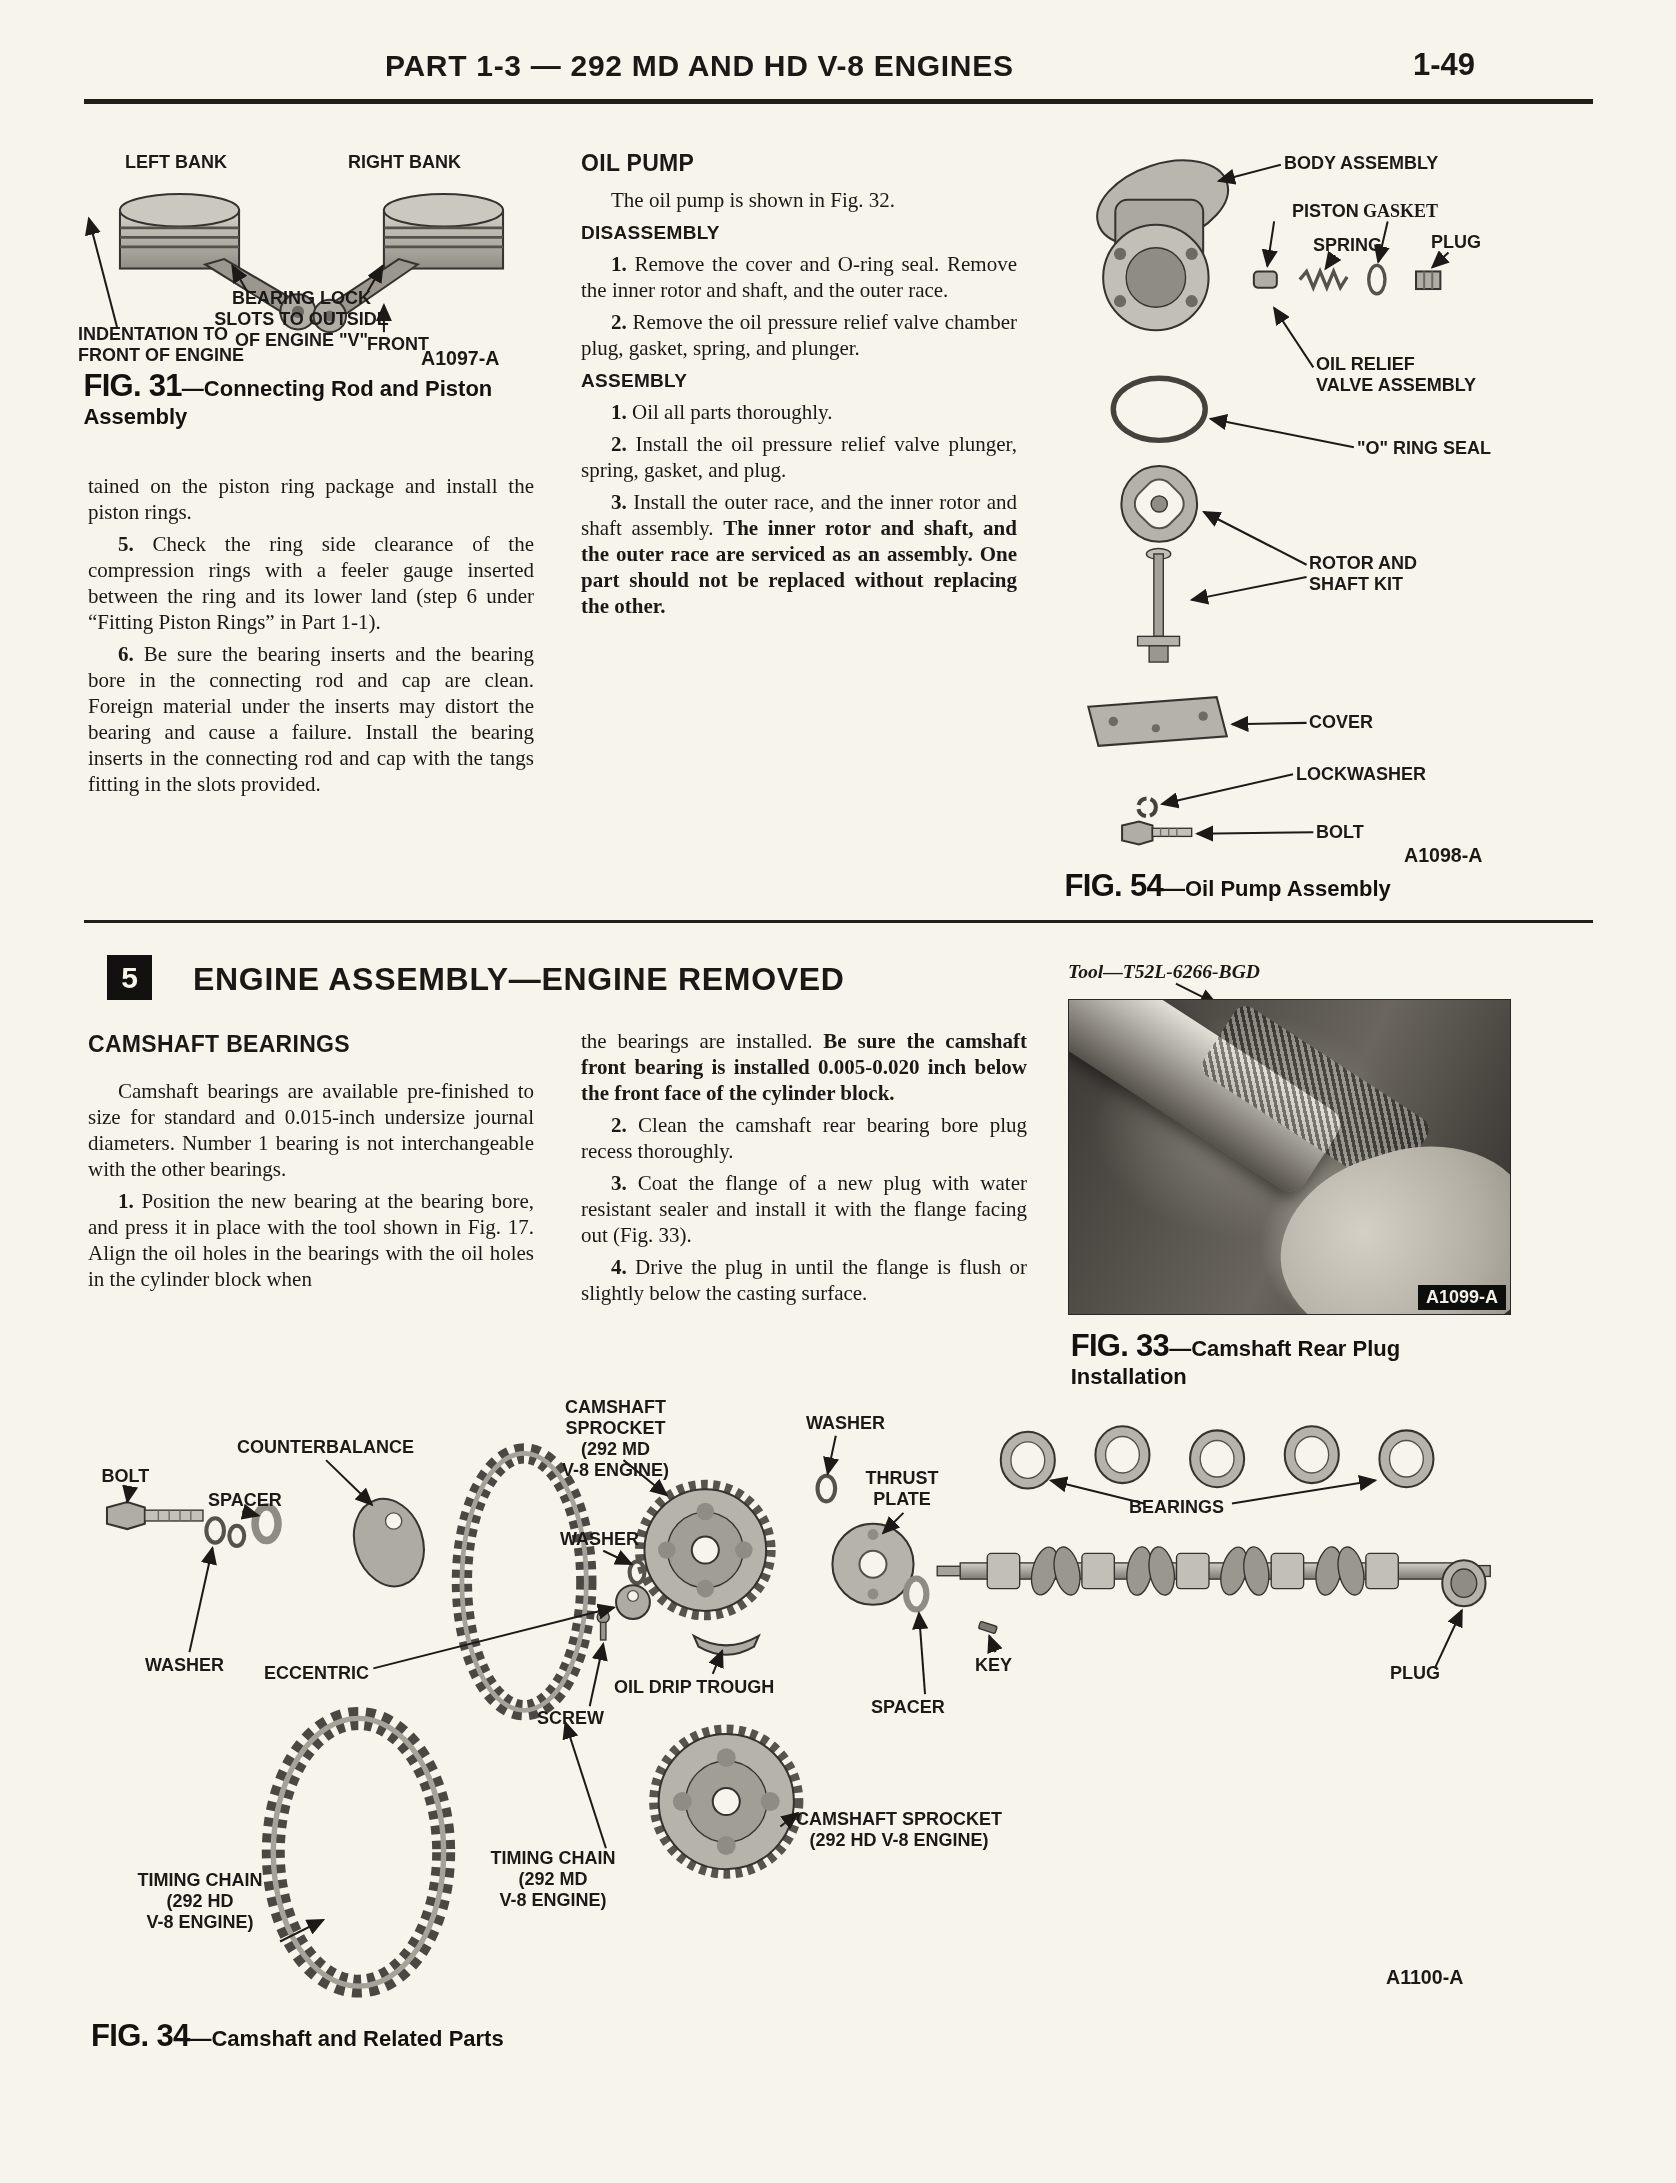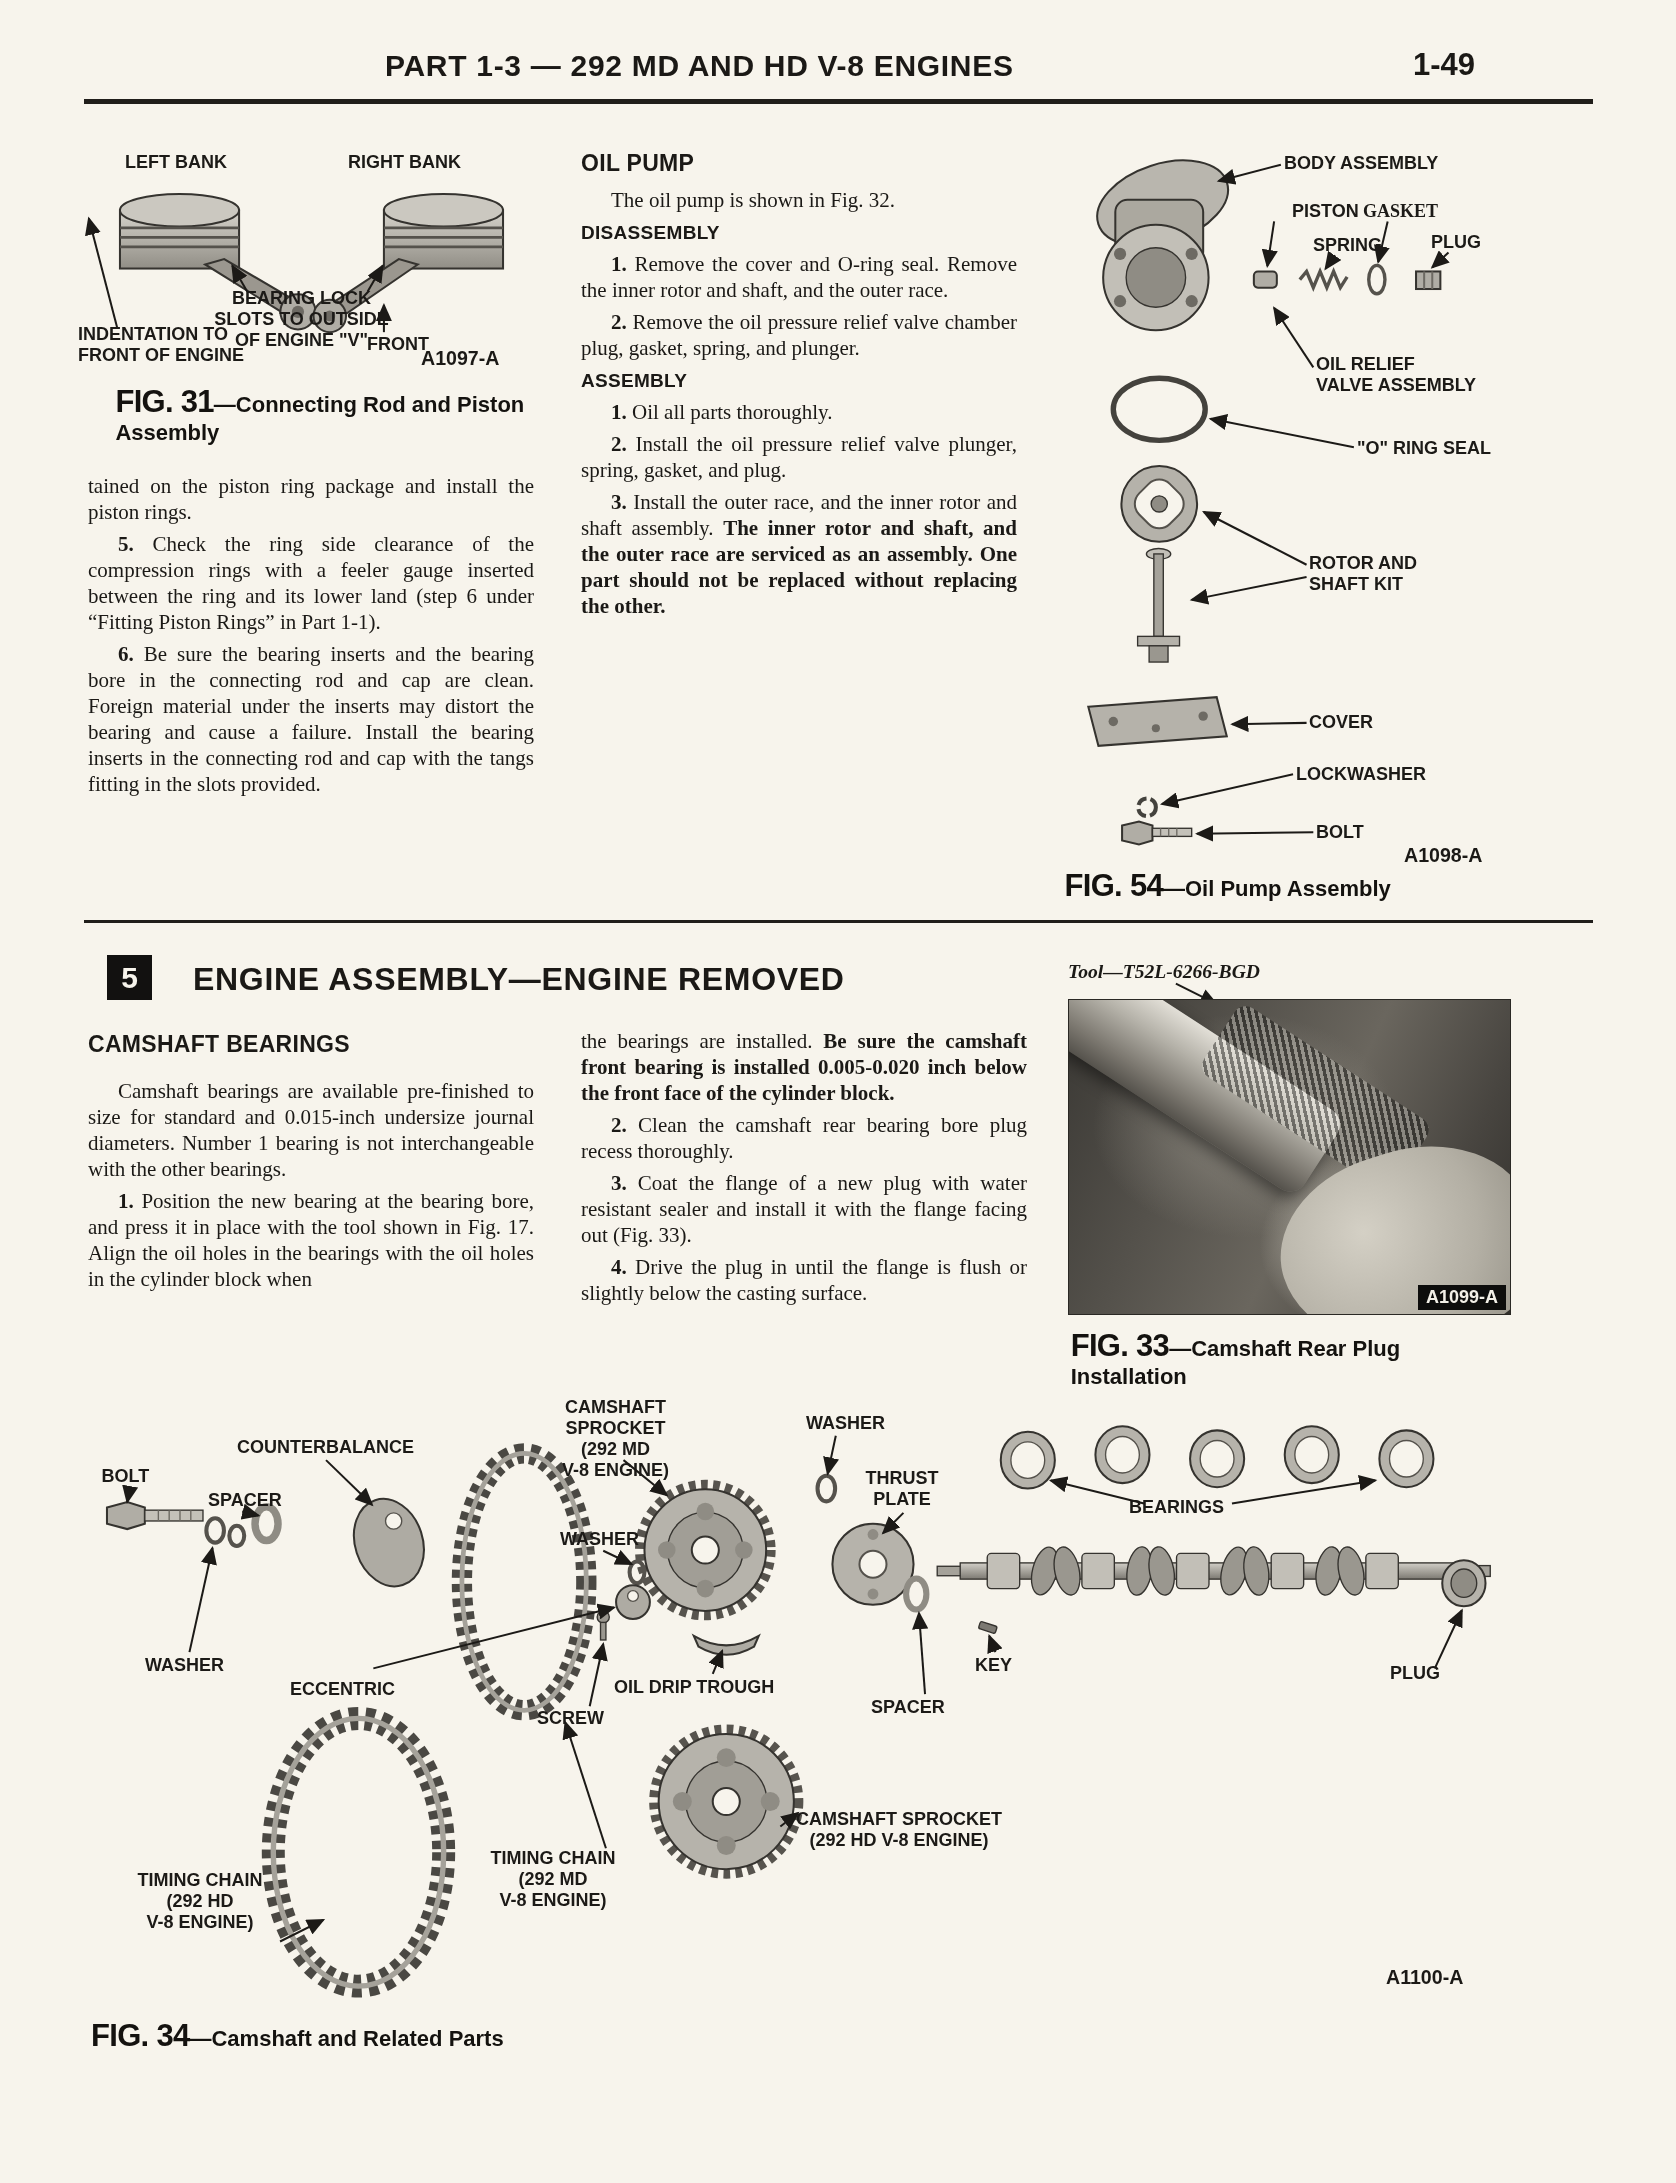--- a/index.html
+++ b/index.html
@@ -108,21 +108,21 @@
         <line x1="452" y1="232" x2="452" y2="192" marker-end="url(#ah31)"></line>
       </g>
     </svg>
     <div class="lbl ctr" style="left:112px; top:141px; width:223px;">BEARING LOCK
 SLOTS TO OUTSIDE
 OF ENGINE "V"</div>
     <div class="lbl" style="left:0; top:177px;">INDENTATION TO
 FRONT OF ENGINE</div>
     <div class="lbl" style="left:289px; top:187px;">FRONT</div>
     <div class="code" style="left:343px; top:200px;text-align:center;">A1097-A</div>
-    <div class="figcap" style="left:5.4px; top:237px; width:443px;margin-left:32px;">
+    <div class="figcap" style="left:5.4px; top:221px; width:443px;">
       <span class="fn">FIG. 31</span><span class="ft">—Connecting Rod and Piston Assembly</span>
     </div>
   </div>
 
   <div class="abs textcol" style="left:88px; top:473px; width:446px;">
       <p class="para ni">tained on the piston ring package and install the piston rings.</p>
       <p class="para"><b>5.</b> Check the ring side clearance of the compression rings with a feeler gauge inserted between the ring and its lower land (step 6 under “Fitting Piston Rings” in Part 1-1).</p>
       <p class="para"><b>6.</b> Be sure the bearing inserts and the bearing bore in the connecting rod and cap are clean. Foreign material under the inserts may distort the bearing and cause a failure. Install the bearing inserts in the connecting rod and cap with the tangs fitting in the slots provided.</p>
     </div>
 
@@ -413,21 +413,21 @@
     <div class="lbl" style="left:149px; top:58px;">COUNTERBALANCE</div>
     <div class="lbl ctr" style="left:426px; top:17.6px; width:203px;">CAMSHAFT SPROCKET
 (292 MD
 V-8 ENGINE)</div>
     <div class="lbl" style="left:718px; top:34px;">WASHER</div>
     <div class="lbl ctr" style="left:772px; top:89px; width:84px;">THRUST
 PLATE</div>
     <div class="lbl" style="left:1041px; top:118px;">BEARINGS</div>
     <div class="lbl" style="left:472px; top:150px;">WASHER</div>
     <div class="lbl" style="left:57px;  top:276px;">WASHER</div>
-    <div class="lbl" style="left:202px; top:284px;margin-top:16px;">ECCENTRIC</div>
+    <div class="lbl" style="left:176px; top:284px;">ECCENTRIC</div>
     <div class="lbl" style="left:526px; top:298px;">OIL DRIP TROUGH</div>
     <div class="lbl" style="left:887px; top:276px;">KEY</div>
     <div class="lbl" style="left:783px; top:318px;">SPACER</div>
     <div class="lbl" style="left:1302px; top:284px;">PLUG</div>
     <div class="lbl" style="left:449px; top:329px;">SCREW</div>
     <div class="lbl ctr" style="left:696px; top:430px; width:230px;">CAMSHAFT SPROCKET
 (292 HD V-8 ENGINE)</div>
     <div class="lbl ctr" style="left:34px; top:491px; width:156px;">TIMING CHAIN
 (292 HD
 V-8 ENGINE)</div>

